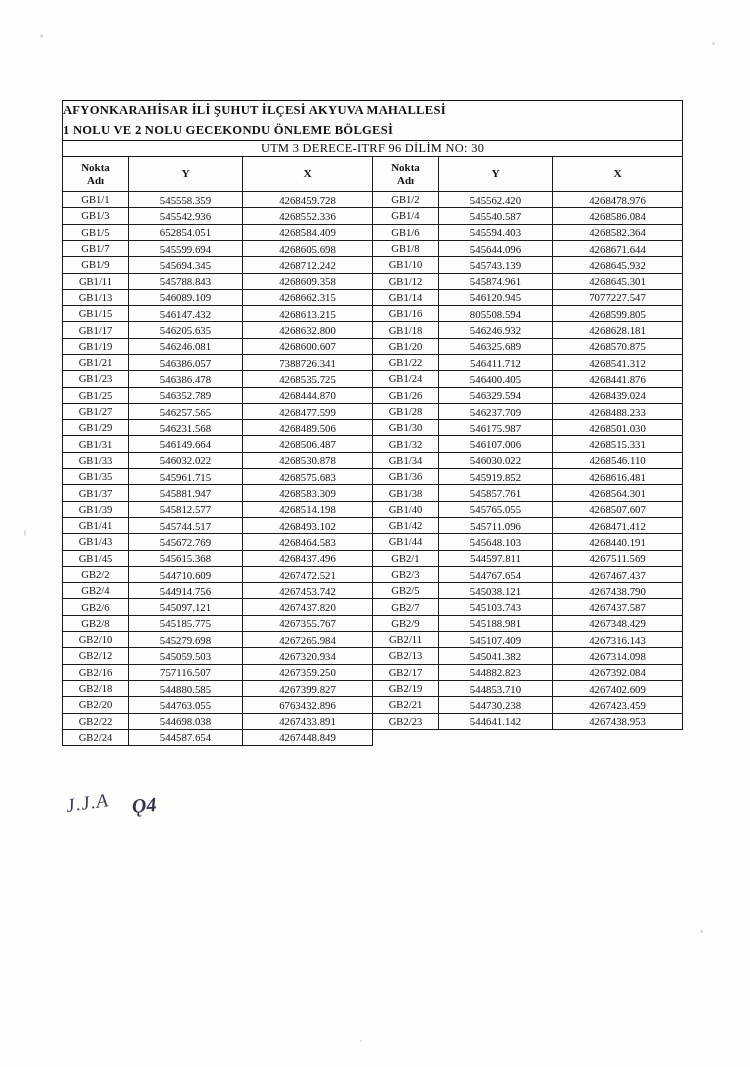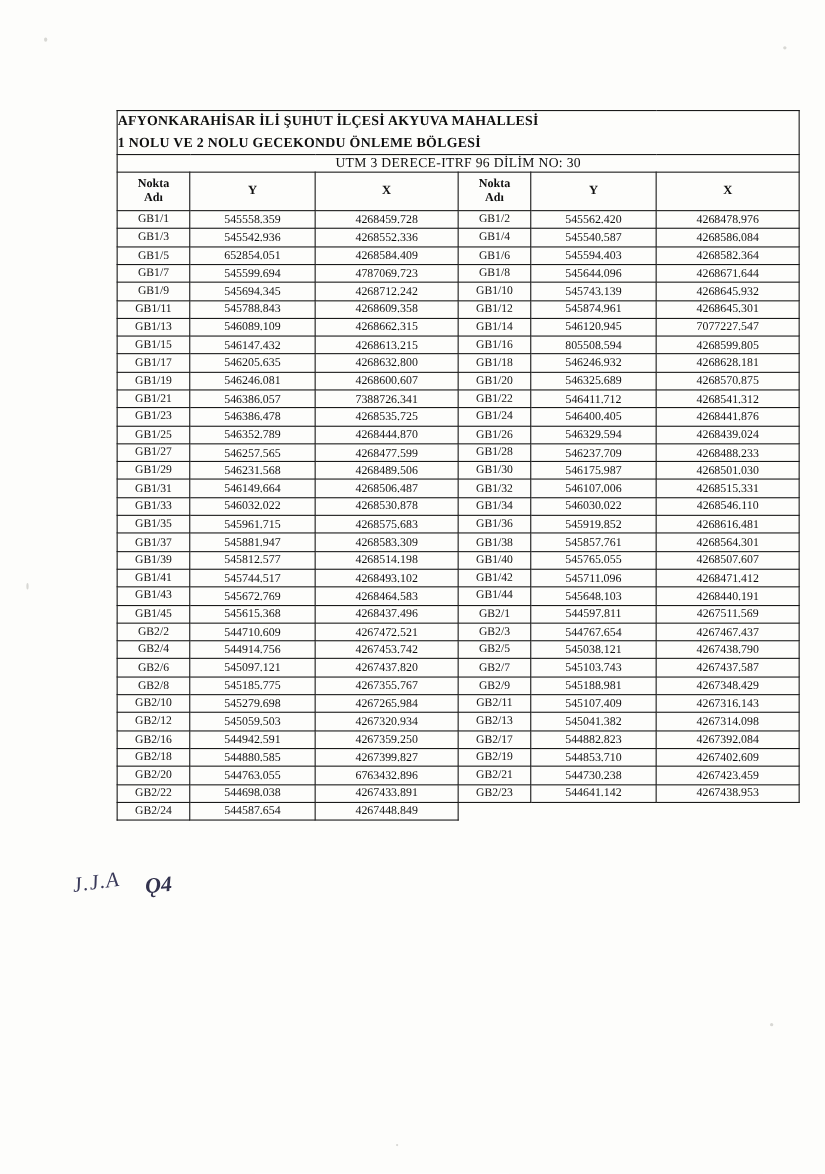--- a/index.html
+++ b/index.html
@@ -27,21 +27,20 @@
     position: absolute;
     background: #b9b9b5;
     border-radius: 50%;
     opacity: .55;
   }
   .doc-wrap {
     position: absolute;
     left: 62px;
     top: 100px;
     width: 620px;
-    margin-left: 44px;
   }
   table.doc {
     border-collapse: collapse;
     width: 620px;
     table-layout: fixed;
   }
   table.doc td, table.doc th {
     border: 1px solid #1a1a1a;
     padding: 0;
     font-family: "Liberation Serif", serif;
@@ -189,21 +188,21 @@
             <td class="name">GB1/5</td>
             <td class="">652854.051</td>
             <td class="">4268584.409</td>
             <td class="name">GB1/6</td>
             <td class="">545594.403</td>
             <td class="">4268582.364</td>
           </tr>
           <tr>
             <td class="name">GB1/7</td>
             <td class="">545599.694</td>
-            <td class="">4787069.723</td>
+            <td class="">4268605.698</td>
             <td class="name">GB1/8</td>
             <td class="">545644.096</td>
             <td class="">4268671.644</td>
           </tr>
           <tr>
             <td class="name">GB1/9</td>
             <td class="">545694.345</td>
             <td class="">4268712.242</td>
             <td class="name">GB1/10</td>
             <td class="">545743.139</td>
@@ -396,21 +395,21 @@
           <tr>
             <td class="name">GB2/12</td>
             <td class="">545059.503</td>
             <td class="">4267320.934</td>
             <td class="name">GB2/13</td>
             <td class="">545041.382</td>
             <td class="">4267314.098</td>
           </tr>
           <tr>
             <td class="name">GB2/16</td>
-            <td class="">544942.591</td>
+            <td class="">757116.507</td>
             <td class="">4267359.250</td>
             <td class="name">GB2/17</td>
             <td class="">544882.823</td>
             <td class="">4267392.084</td>
           </tr>
           <tr>
             <td class="name">GB2/18</td>
             <td class="">544880.585</td>
             <td class="">4267399.827</td>
             <td class="name">GB2/19</td>

